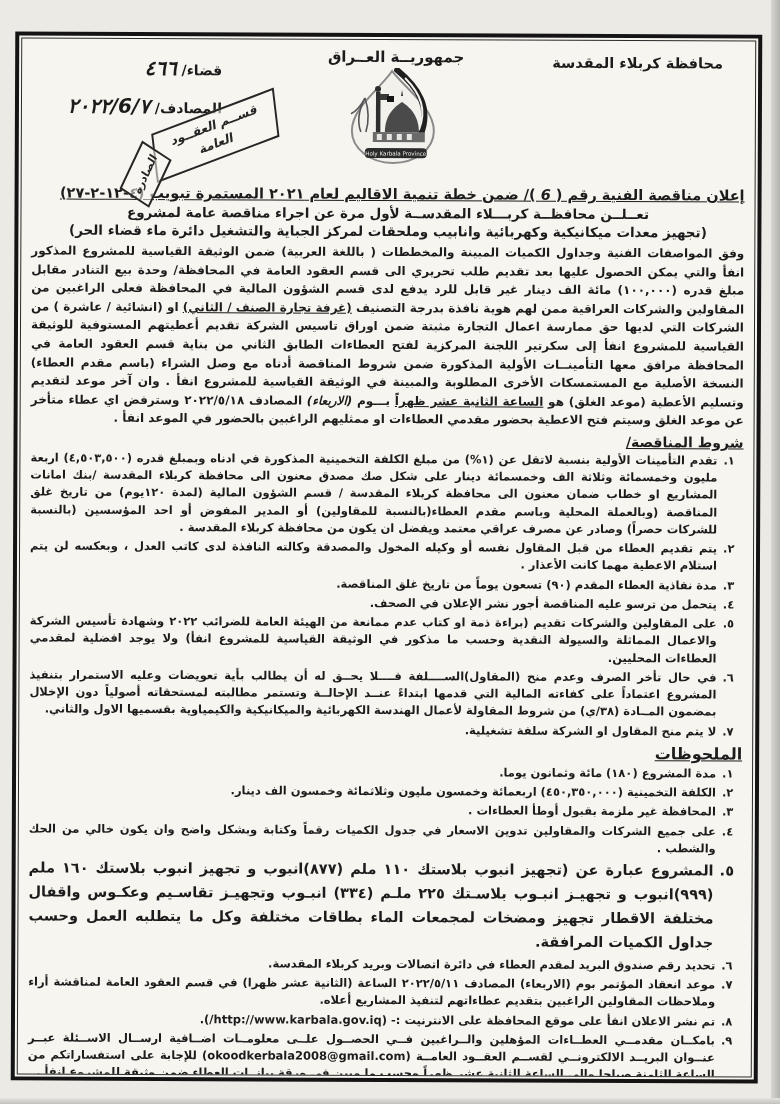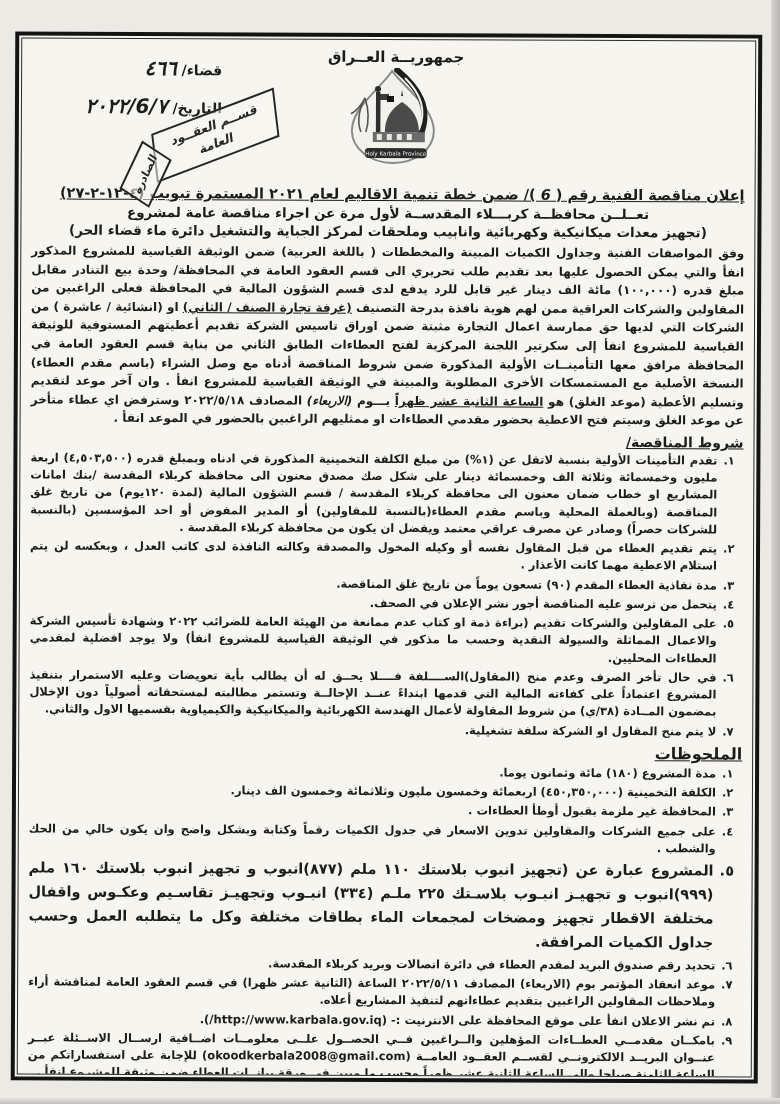--- a/index.html
+++ b/index.html
@@ -63,20 +63,21 @@
 
 <div class="scan-edge-right"></div>
 <div class="scan-edge-bottom"></div>
 
 <div class="frame-outer">
   <div class="frame-inner">
 
     <div class="header">
 
       <div class="hdr-right">
+        <div>محافظة كربلاء المقدسة</div>
       </div>
 
       <div class="hdr-center">
         <div class="country">جمهوريــة العــراق</div>
         <div class="logo-wrap">
           <svg width="122" height="100" viewBox="0 0 122 100">
 
             <path d="M57,3 C44,22 17,40 17,63 a41,32 0 0 0 82,0 C99,40 72,22 57,3 Z" fill="#f3f1ec" stroke="#8a8a8a" stroke-width="2"></path>
 
             <path d="M62,2 C84,20 96,40 86,66" fill="none" stroke="#1f1f1f" stroke-width="6" stroke-linecap="round"></path>
@@ -104,21 +105,21 @@
           </svg>
         </div>
       </div>
 
       <div class="hdr-left">
         <div>
           <span>قضاء/</span>
           <span class="hand">٤٦٦</span>
         </div>
         <div>
-          <span>التاريخ/</span>
+          <span>المصادف/</span>
           <span class="hand">٢٠٢٢/6/٧</span>
         </div>
       </div>
 
       <div class="stamp">
         <div class="stamp-box">
           <div>قســم العقــود</div>
           <div>العامة</div>
         </div>
         <div class="stamp-side">الصادرة</div>

